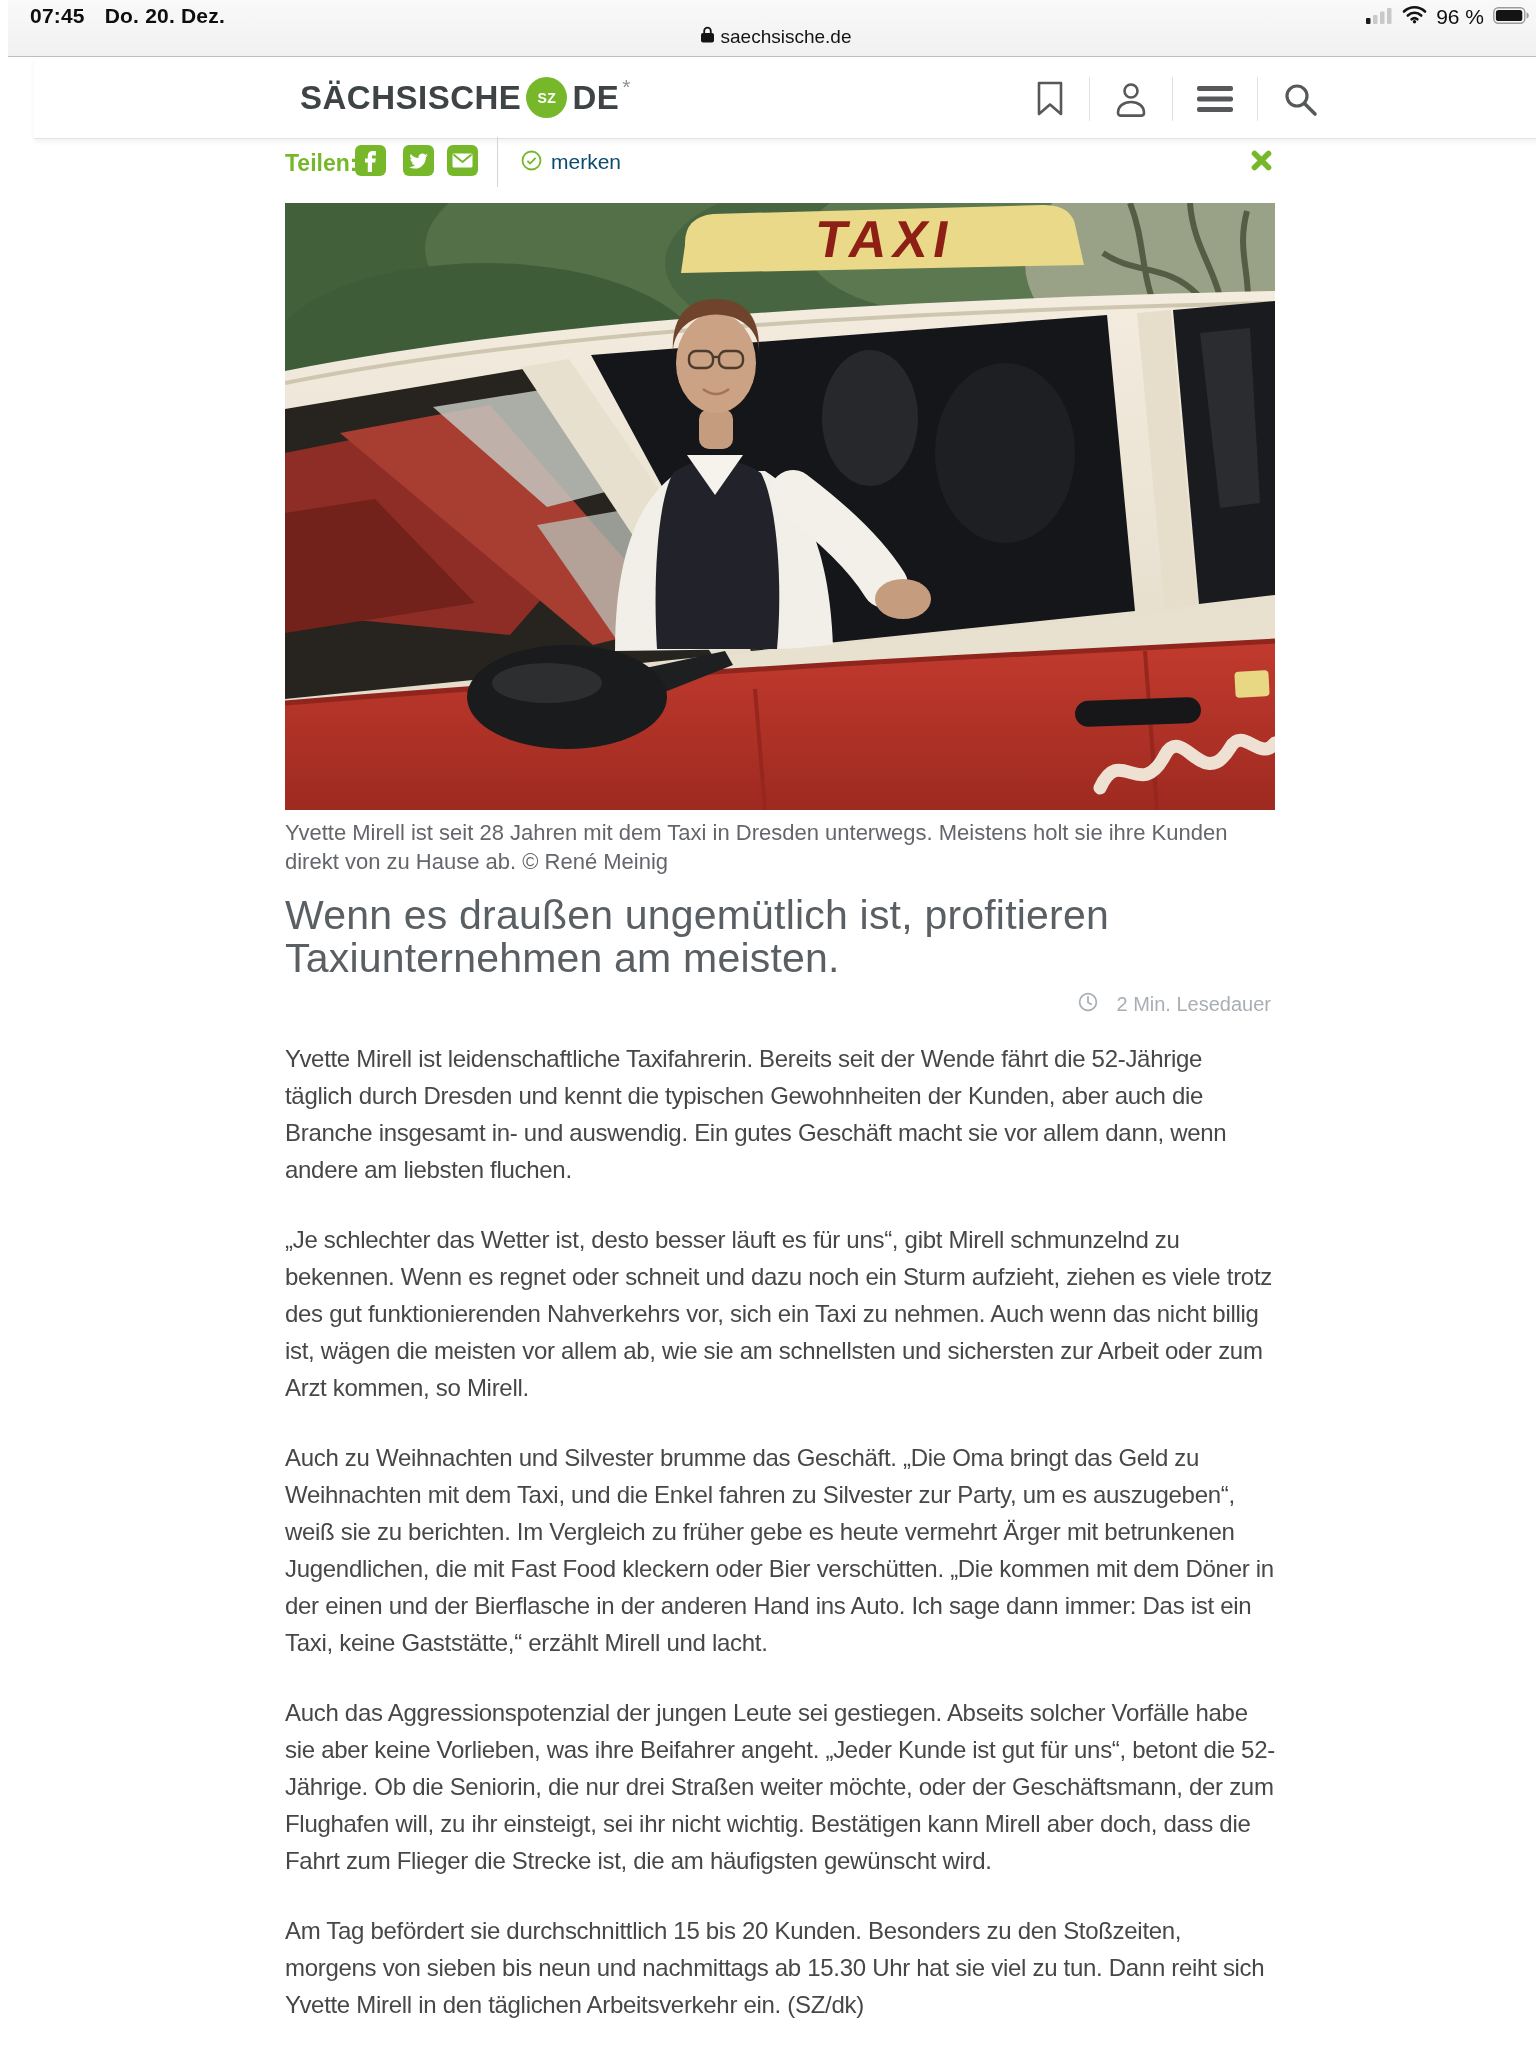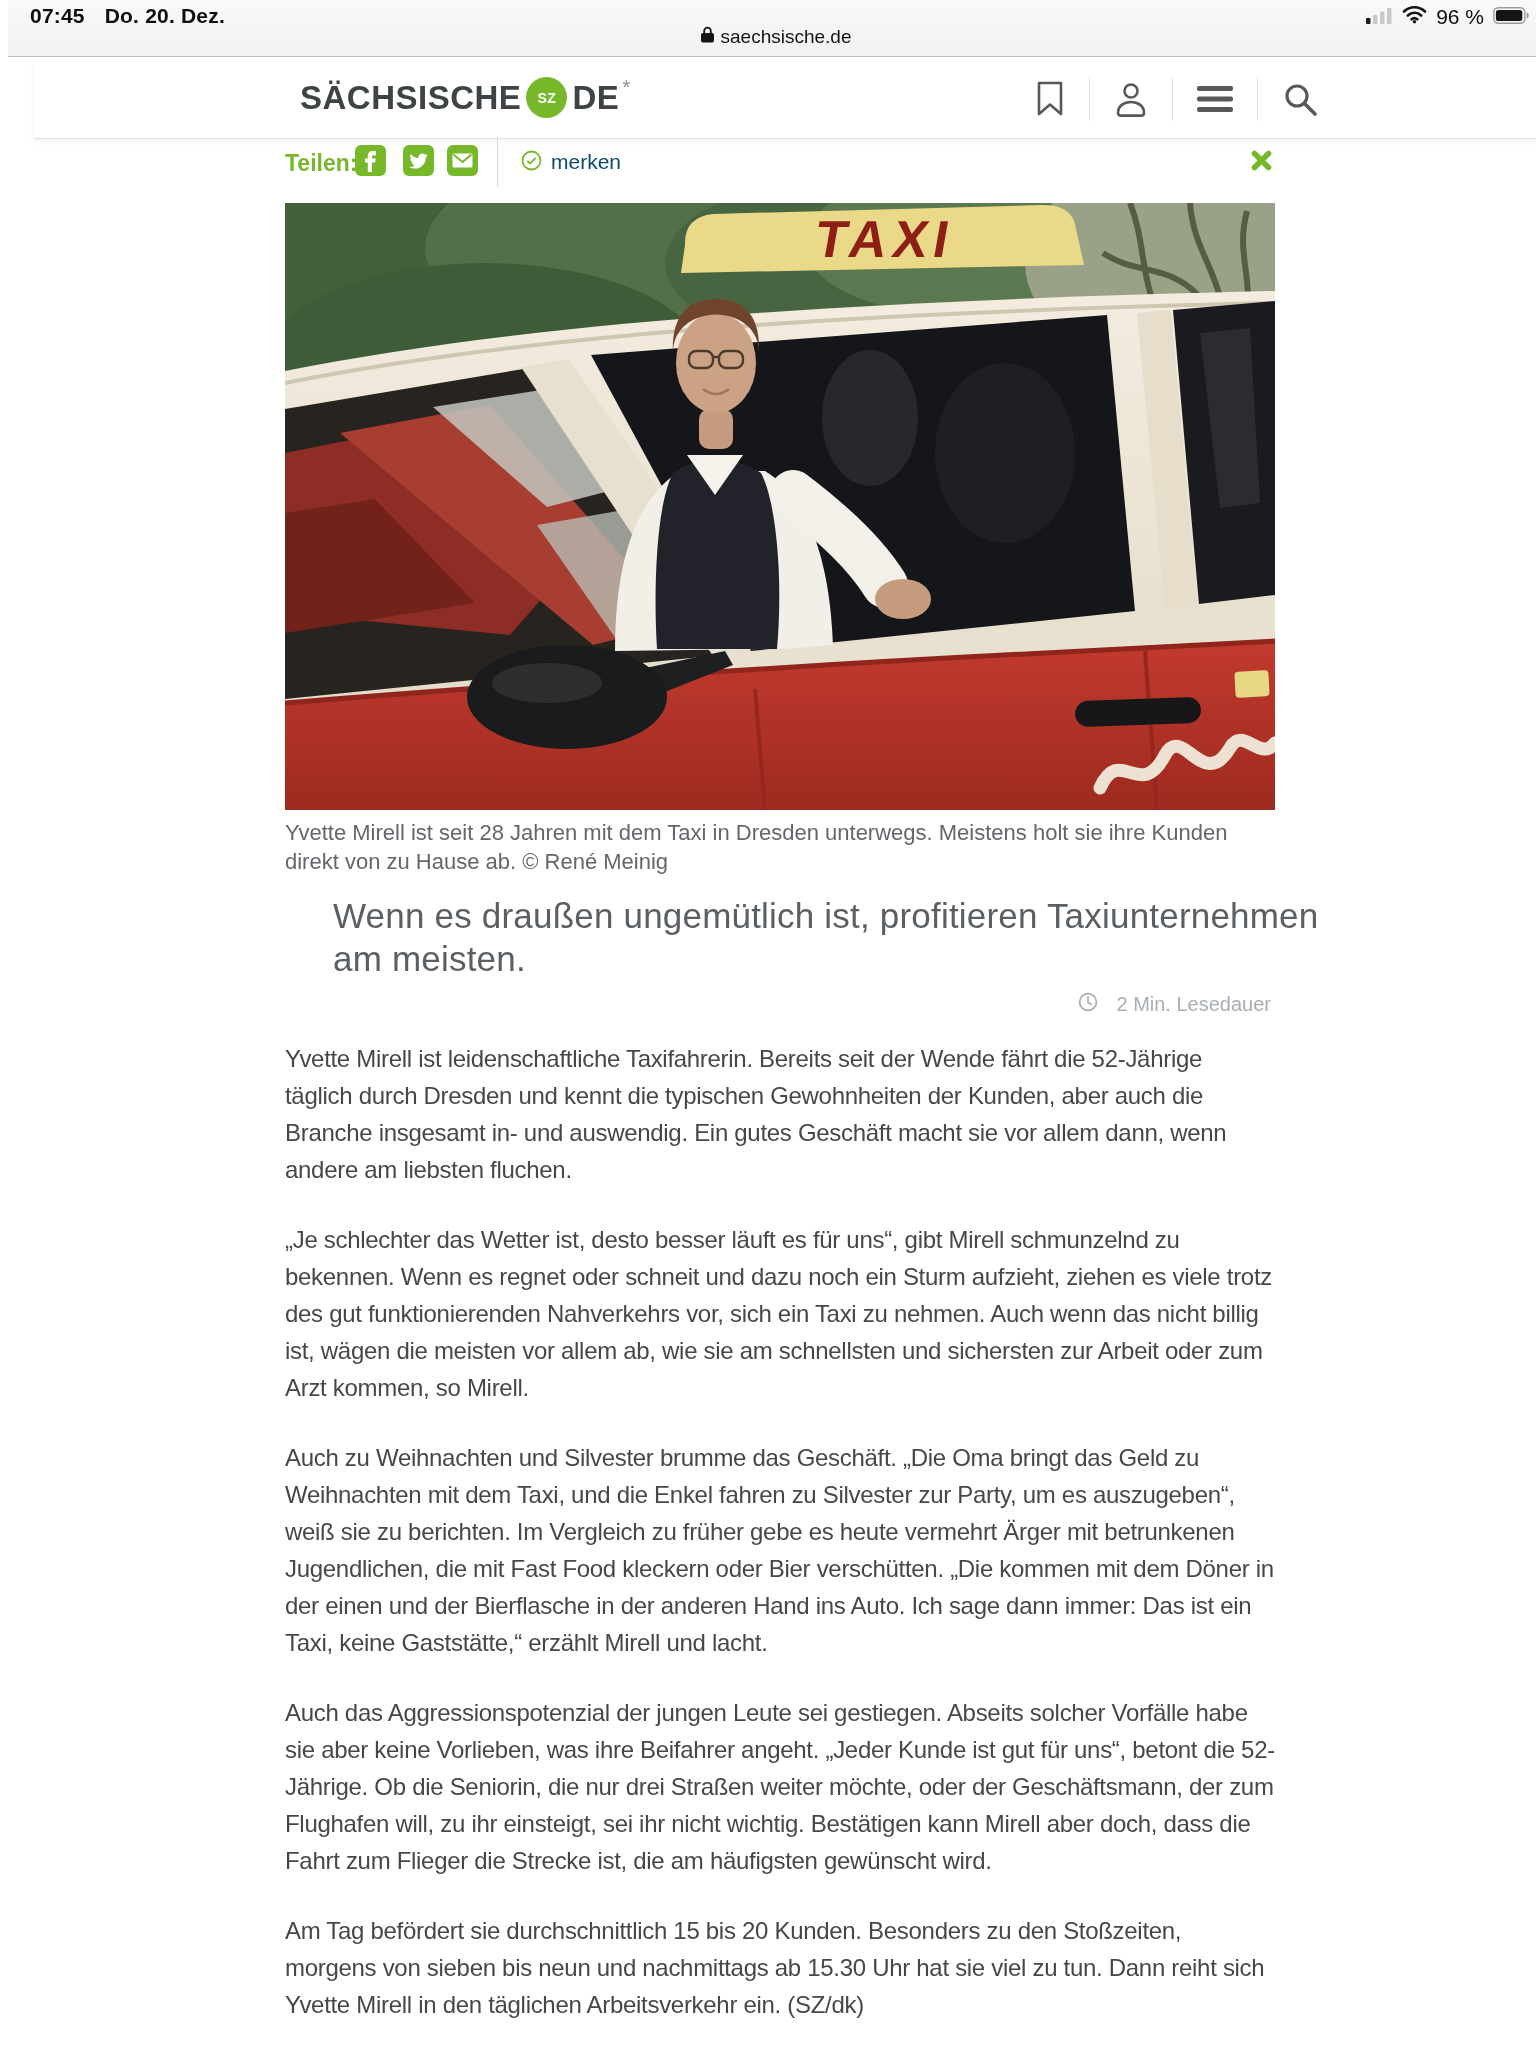--- a/index.html
+++ b/index.html
@@ -40,22 +40,22 @@
   .fb { left:70px; } .tw { left:118px; } .mailic { left:162px; }
   .share-sep { position:absolute; left:212px; top:-6px; width:1px; height:50px; background:#d6d6d6; }
   .merken { position:absolute; left:236px; top:7px; display:flex; align-items:flex-start; gap:9px;
             color:#0c4a6e; font-size:21px; cursor:pointer; }
   .closex { position:absolute; right:2px; top:6px; cursor:pointer; }
 
   
   .photo { top:203px; height:607px; overflow:hidden; }
 
   .caption { top:818px; font-size:22px; line-height:29px; color:#63666b; }
-  .headline { top:894px; font-size:35px; line-height:43px; color:#5a5f63; font-weight:300;
-              letter-spacing:.2px;margin-left:48px; }
+  .headline { top:894px; font-size:41px; line-height:43px; color:#5a5f63; font-weight:300;
+              letter-spacing:.2px; }
   .readtime { top:992px; display:flex; justify-content:flex-end; align-items:center; gap:18px;
               padding-right:4px; font-size:20px; color:#a9aeb4; }
 
   .articlebody { top:1040px; font-size:24px; line-height:37px; color:#474747; letter-spacing:-0.3px; }
   .articlebody p { margin-bottom:33px; }
 </style>
 </head>
 <body>
 
 <div class="chrome">

